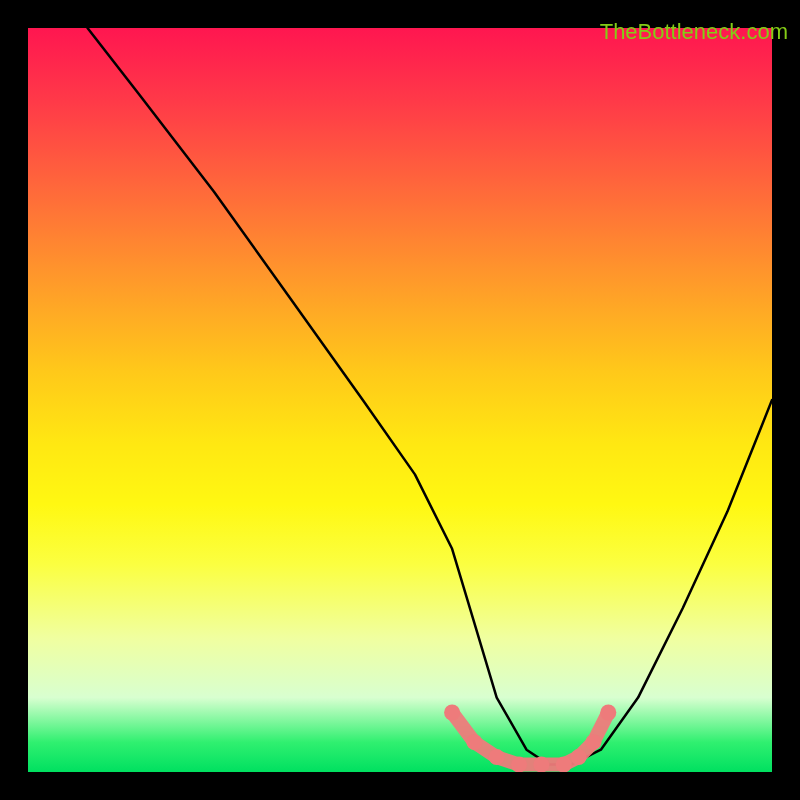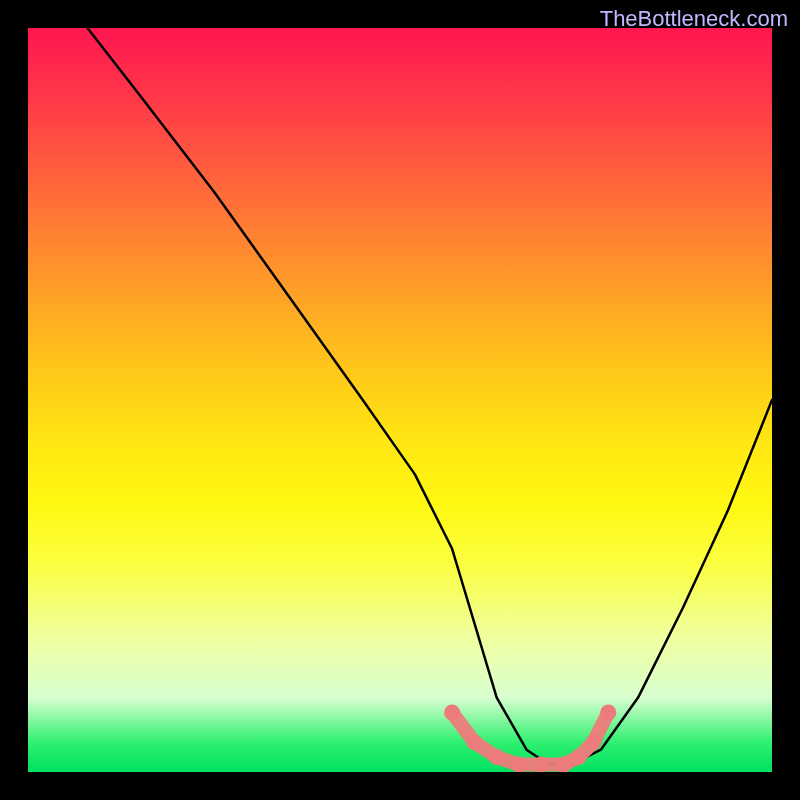--- a/index.html
+++ b/index.html
@@ -12,23 +12,23 @@
     font-family: Arial, sans-serif;
   }
   .chart-container {
     position: relative;
     width: 800px;
     height: 800px;
     background: #000;
   }
   .watermark {
     position: absolute;
-    top: 6px;
+    top: 19px;
     right: 12px;
-    color: #c4b5fd;
+    color: #84cc16;
     font-size: 22px;
     font-weight: 500;
     z-index: 10;
   }
   .plot-area {
     position: absolute;
     left: 28px;
     top: 28px;
     width: 744px;
     height: 744px;

